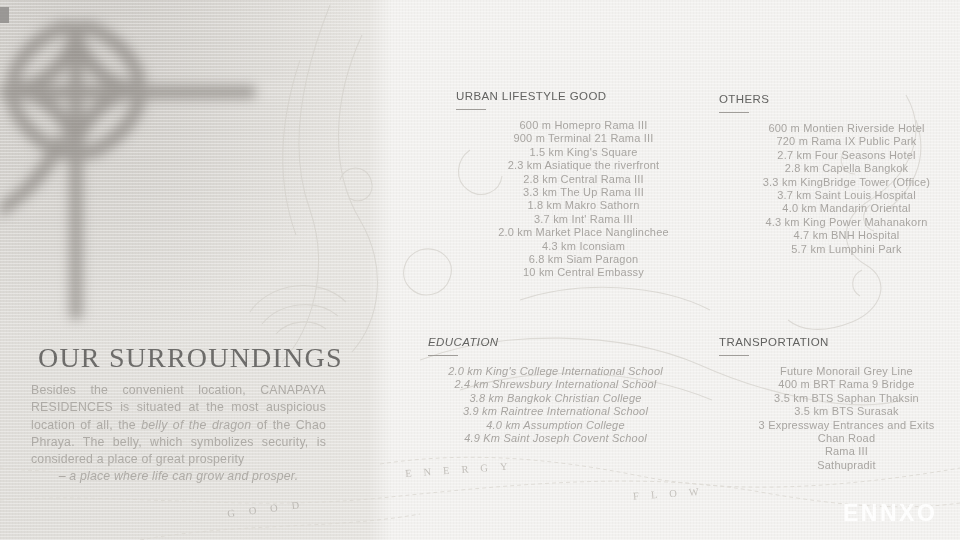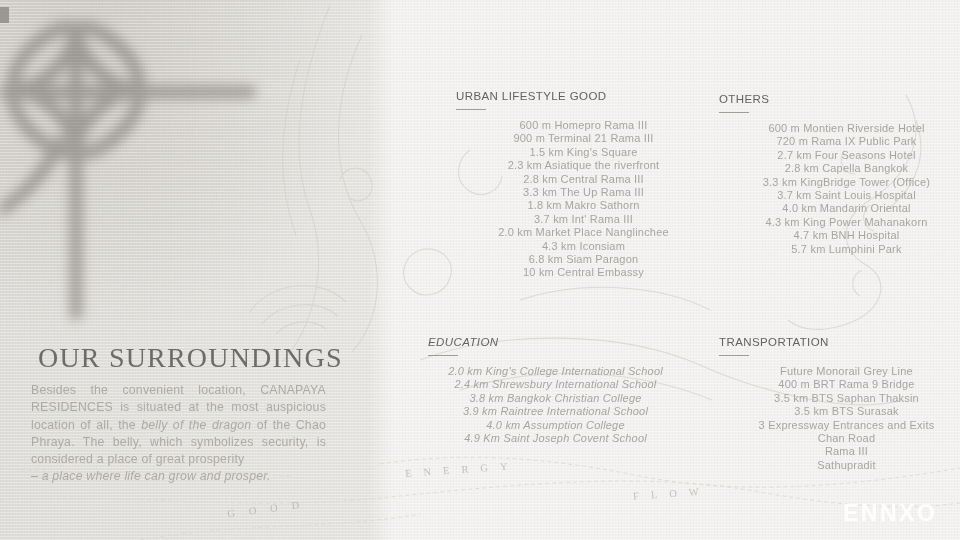--- a/index.html
+++ b/index.html
@@ -45,21 +45,21 @@
   
   .page-title{
     position:absolute;left:30px;top:334px;margin:8px;
     font-family:"Liberation Serif", serif;font-weight:400;
     font-size:28px;letter-spacing:1.2px;color:#6d6c6a;
   }
   .intro{
     position:absolute;left:31px;top:382px;width:295px;
     font-size:12.3px;line-height:17.3px;color:#aeaba6;text-align:justify;letter-spacing:.2px;
   }
-  .intro .closing{display:block;font-style:italic;text-align:left;}
+  .intro .closing{display:block;font-style:italic;text-align:center;}
   .intro i{}
   
   .wm{
     position:absolute;font-family:"Liberation Serif", serif;font-size:10.5px;
     color:#bcb9b4;pointer-events:none;
   }
   .wm-good{left:227px;top:503px;letter-spacing:14px;transform:rotate(-7deg);}
   .wm-energy{left:405px;top:464px;letter-spacing:12px;transform:rotate(-4deg);color:#c2bfba;}
   .wm-flow{left:633px;top:488px;letter-spacing:12px;transform:rotate(-4deg);color:#c5c2bd;}
   

